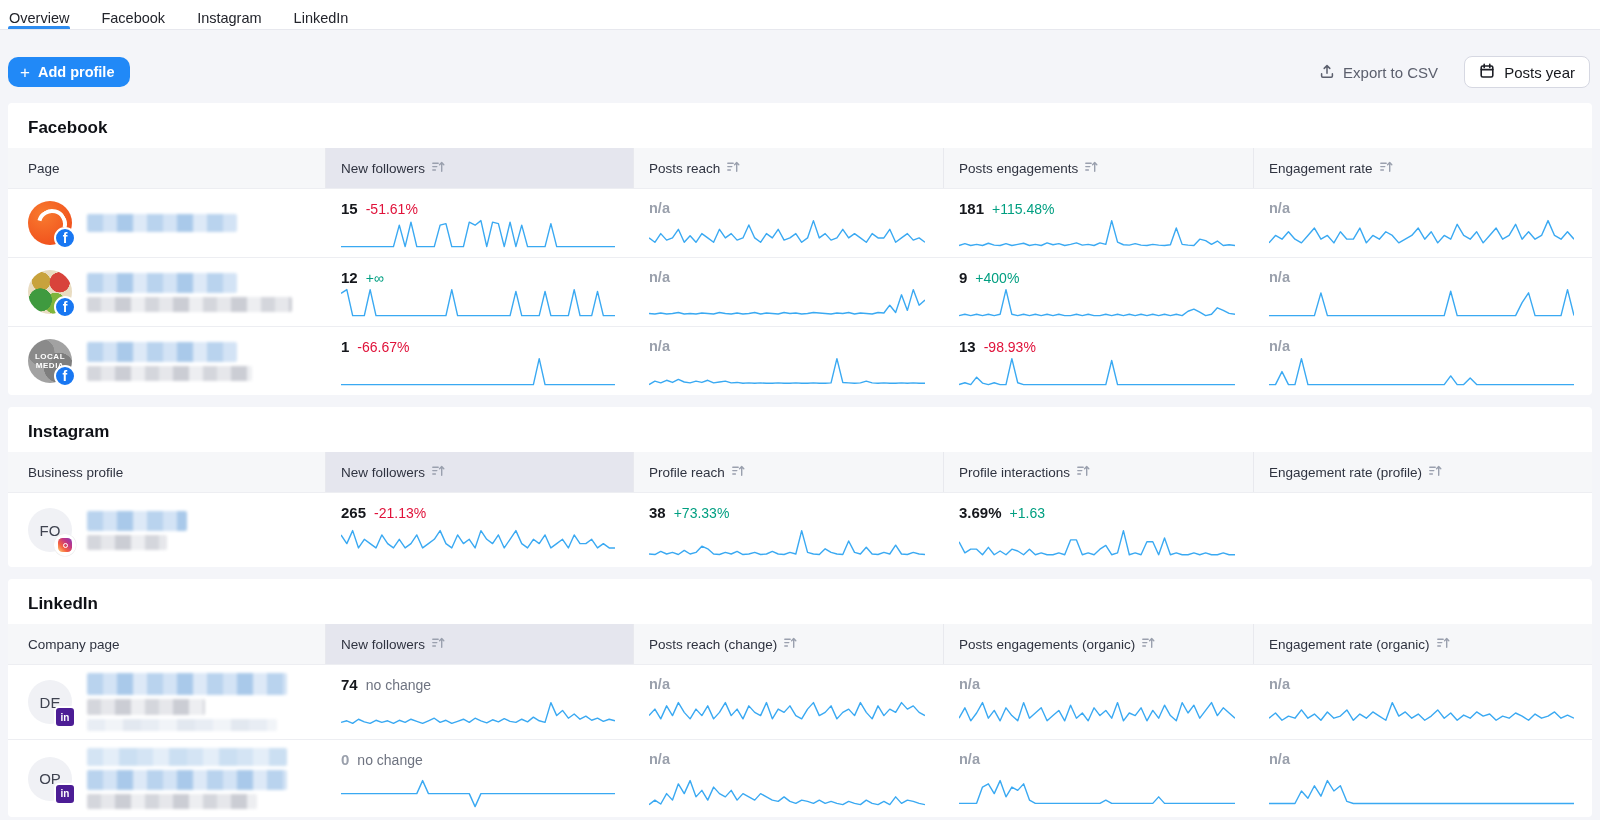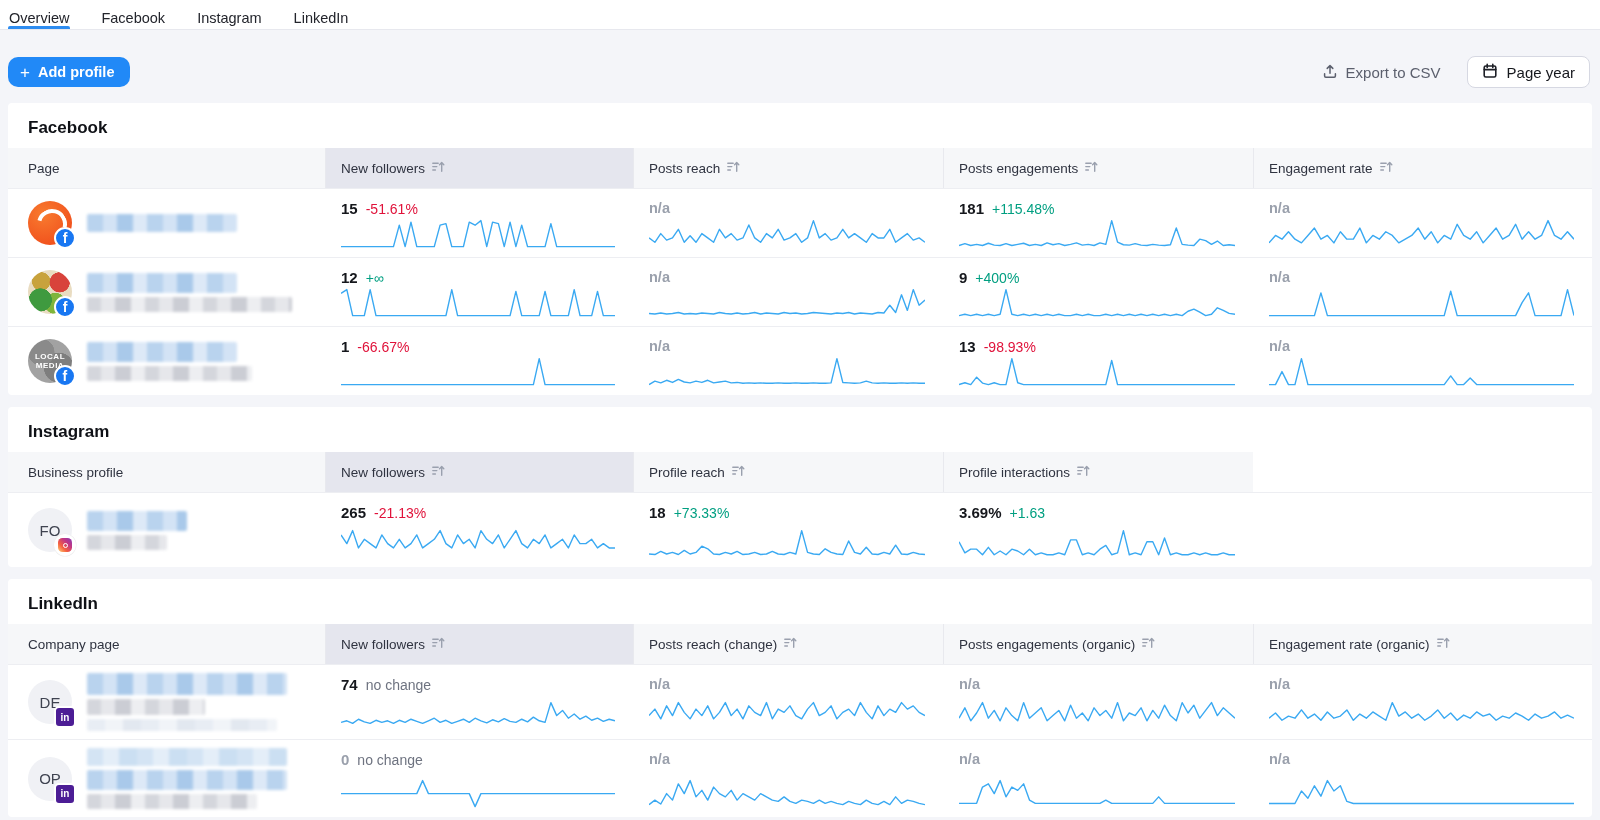--- a/index.html
+++ b/index.html
@@ -168,21 +168,21 @@
             <path d="M8 10.2V2.6M8 2.6 5.2 5.4M8 2.6l2.8 2.8"></path>
             <path d="M2.6 10.8v2.2a1.2 1.2 0 0 0 1.2 1.2h8.4a1.2 1.2 0 0 0 1.2-1.2v-2.2"></path>
           </svg></span>
       <span>Export to CSV</span>
     </button>
     <button class="btn-outline">
       <span><svg width="16" height="16" viewBox="0 0 16 16" fill="none" stroke="#1d1f26" stroke-width="1.6" stroke-linecap="round">
             <rect x="2.2" y="3" width="11.6" height="11" rx="1.6"></rect>
             <path d="M2.2 6.6h11.6M5.2 1.4v3M10.8 1.4v3"></path>
           </svg></span>
-      <span>Page year</span>
+      <span>Posts year</span>
     </button>
   </div>
 </div>
 
 <main id="sections">
     <section class="card sec-facebook">
       <div class="card-title">Facebook</div>
       <div class="grid-row hrow">
         <div class="hcell">Page</div>
         <div class="hcell hl">
@@ -369,20 +369,27 @@
               <path d="M9.7 10.2V1.6M9.7 1.6 7.6 3.7M9.7 1.6l2.1 2.1"></path>
             </svg></span>
         </div>
         <div class="hcell">
           <span>Profile interactions</span>
           <span><svg width="13" height="12" viewBox="0 0 13 12" fill="none" stroke="#9aa0ae" stroke-width="1.4" stroke-linecap="round" stroke-linejoin="round">
               <path d="M.8 2.2h5.4M.8 5.6h4M.8 9h2.6"></path>
               <path d="M9.7 10.2V1.6M9.7 1.6 7.6 3.7M9.7 1.6l2.1 2.1"></path>
             </svg></span>
         </div>
+        <div class="hcell">
+          <span>Engagement rate (profile)</span>
+          <span><svg width="13" height="12" viewBox="0 0 13 12" fill="none" stroke="#9aa0ae" stroke-width="1.4" stroke-linecap="round" stroke-linejoin="round">
+              <path d="M.8 2.2h5.4M.8 5.6h4M.8 9h2.6"></path>
+              <path d="M9.7 10.2V1.6M9.7 1.6 7.6 3.7M9.7 1.6l2.1 2.1"></path>
+            </svg></span>
+        </div>
       </div>
       <div class="grid-row trow">
         <div class="ent">
           <div class="av initials">FO<span class="badge instagram">
               <span class="ig-sq">
                 <span class="ig-lens"></span>
               </span>
             </span></div>
           <div class="namecol">
             <div class="rline blue" style="width: 100px; height: 20px;"></div>
@@ -393,21 +400,21 @@
           <div class="valrow">
             <span class="val">265</span>
             <span class="delta down">-21.13%</span>
           </div>
           <svg viewBox="0 0 47 30" preserveAspectRatio="none" class="spark">
             <polyline points="0,6.93 1,15.60 2,2.60 3,19.93 4,11.27 5,15.60 6,19.93 7,6.93 8,15.60 9,19.93 10,11.27 11,19.93 12,15.60 13,6.93 14,19.93 15,15.60 16,11.27 17,2.60 18,15.60 19,19.93 20,6.93 21,15.60 22,11.27 23,19.93 24,2.60 25,11.27 26,15.60 27,6.93 28,19.93 29,11.27 30,2.60 31,15.60 32,19.93 33,11.27 34,15.60 35,6.93 36,19.93 37,15.60 38,11.27 39,19.93 40,6.93 41,15.60 42,15.60 43,11.27 44,19.93 45,15.60 46,19.93 47,19.93" fill="none" stroke="#3aa9f2" stroke-width="1.4" stroke-linejoin="round" vector-effect="non-scaling-stroke"></polyline>
           </svg>
         </div>
         <div class="mcell">
           <div class="valrow">
-            <span class="val">18</span>
+            <span class="val">38</span>
             <span class="delta up">+73.33%</span>
           </div>
           <svg viewBox="0 0 47 30" preserveAspectRatio="none" class="spark">
             <polyline points="0,26.00 1,26.52 2,23.40 3,26.00 4,24.44 5,26.52 6,22.36 7,26.00 8,24.44 9,18.20 10,20.80 11,26.00 12,26.52 13,24.44 14,26.00 15,23.40 16,26.52 17,26.00 18,24.44 19,26.52 20,26.00 21,23.40 22,26.00 23,26.52 24,24.44 25,26.00 26,2.60 27,24.44 28,26.00 29,26.52 30,20.80 31,24.44 32,26.00 33,26.52 34,13.00 35,24.44 36,26.00 37,19.24 38,26.00 39,26.52 40,24.44 41,26.00 42,17.16 43,26.00 44,26.52 45,24.44 46,26.00 47,26.52" fill="none" stroke="#3aa9f2" stroke-width="1.4" stroke-linejoin="round" vector-effect="non-scaling-stroke"></polyline>
           </svg>
         </div>
         <div class="mcell">
           <div class="valrow">
             <span class="val">3.69%</span>
             <span class="delta up">+1.63</span>

